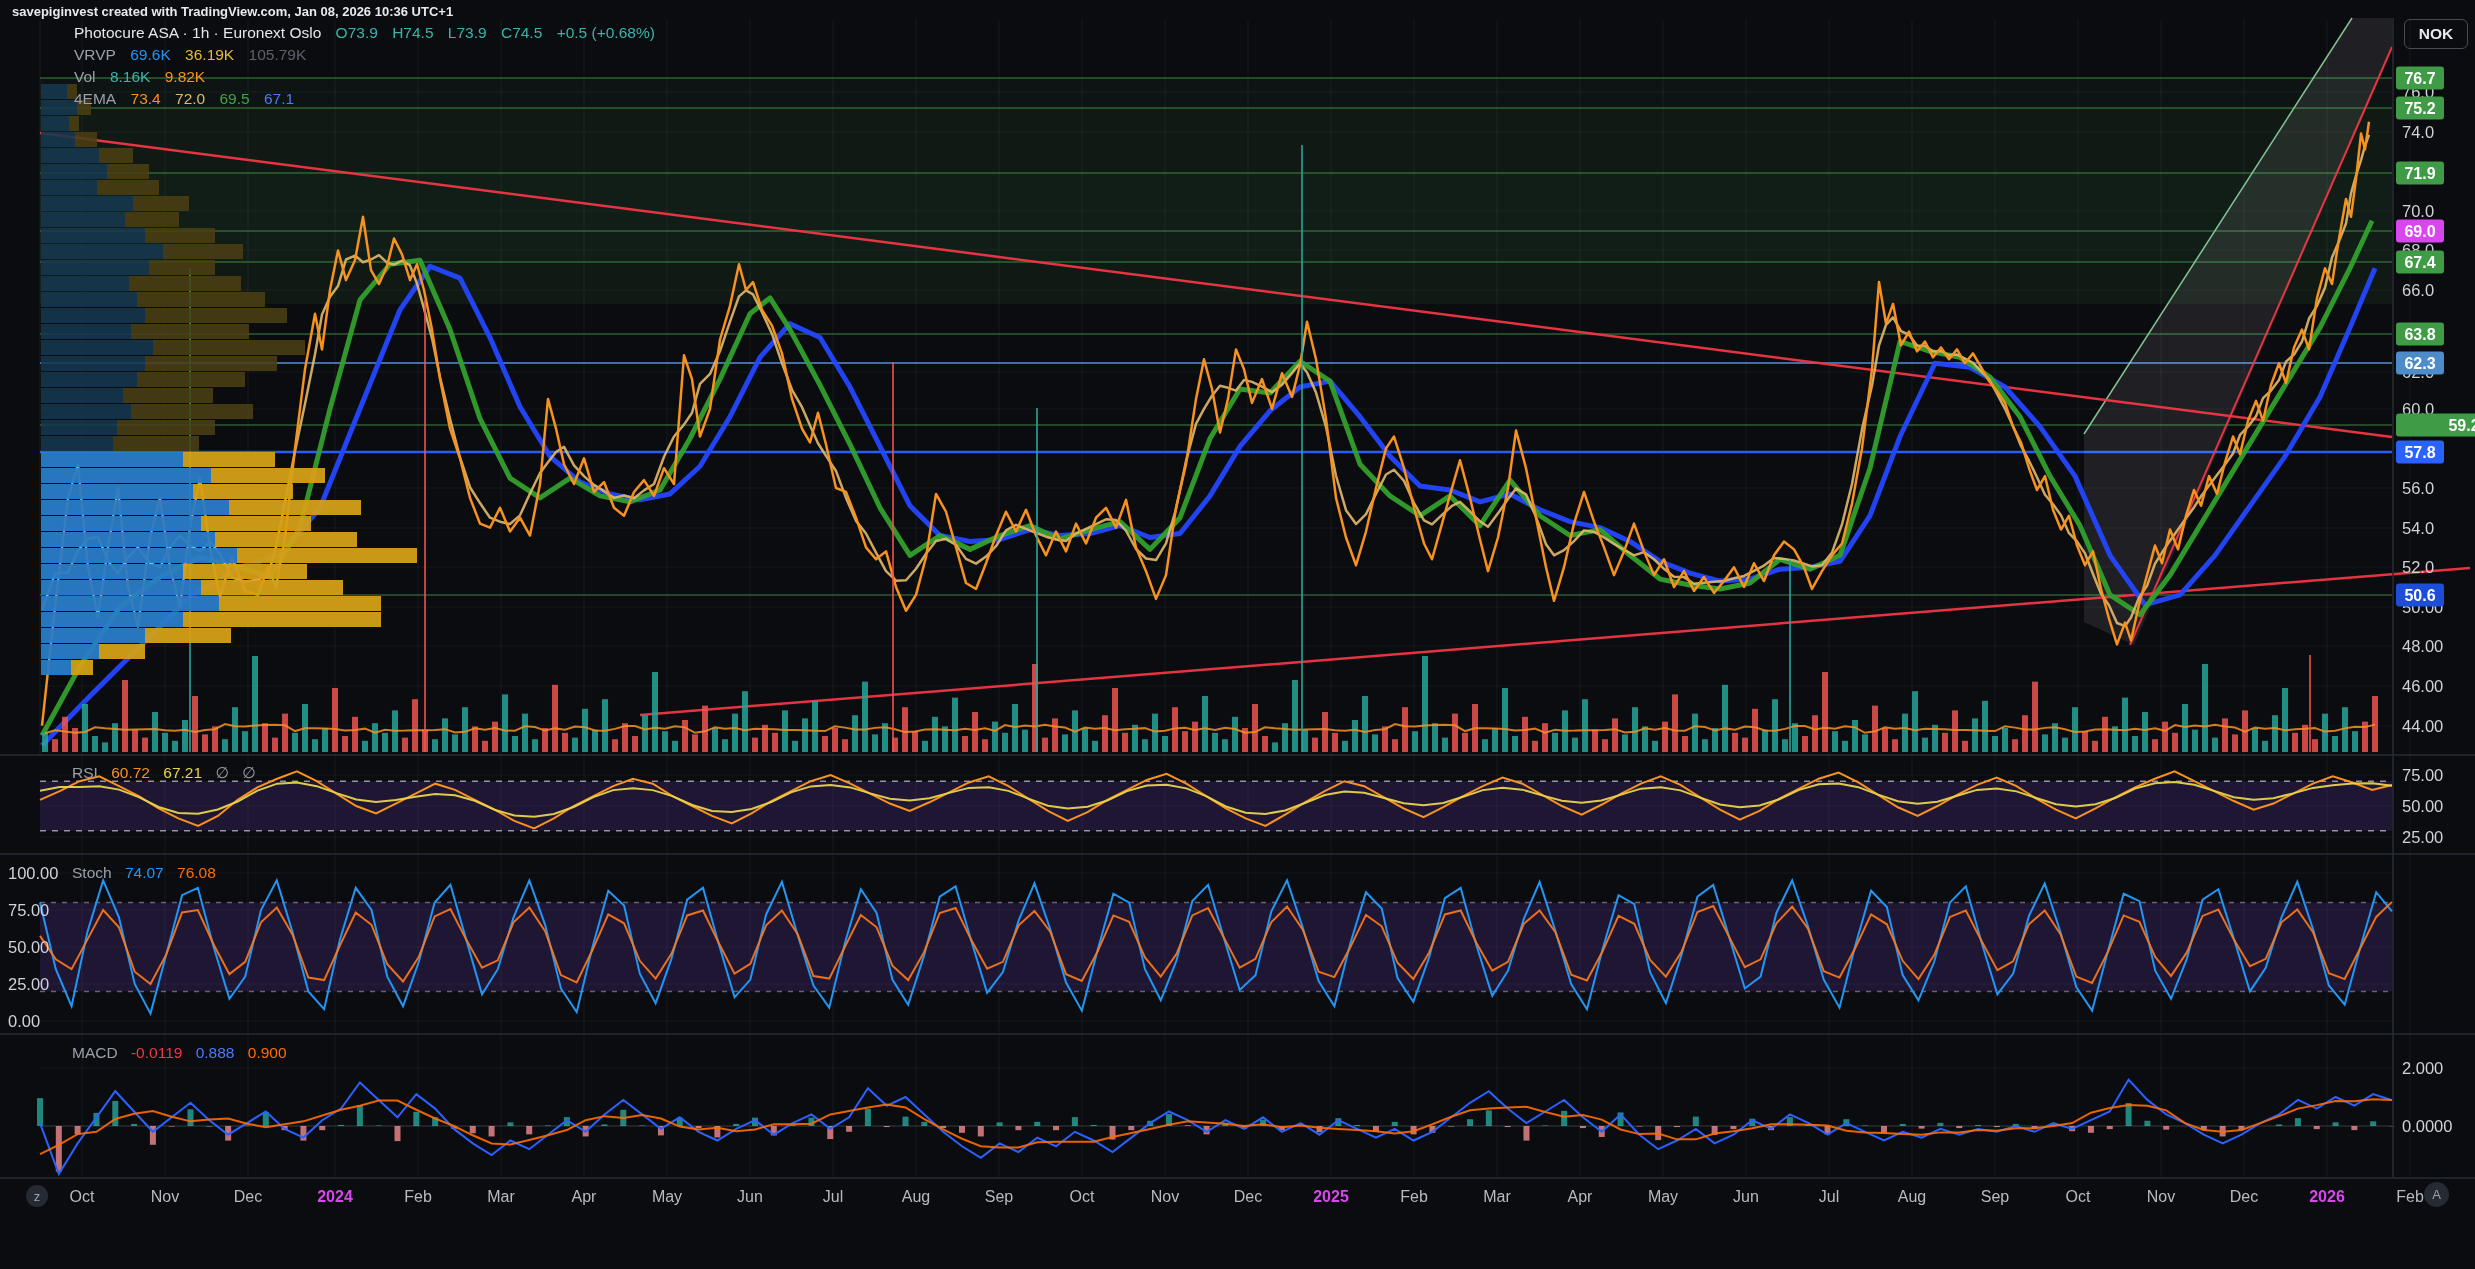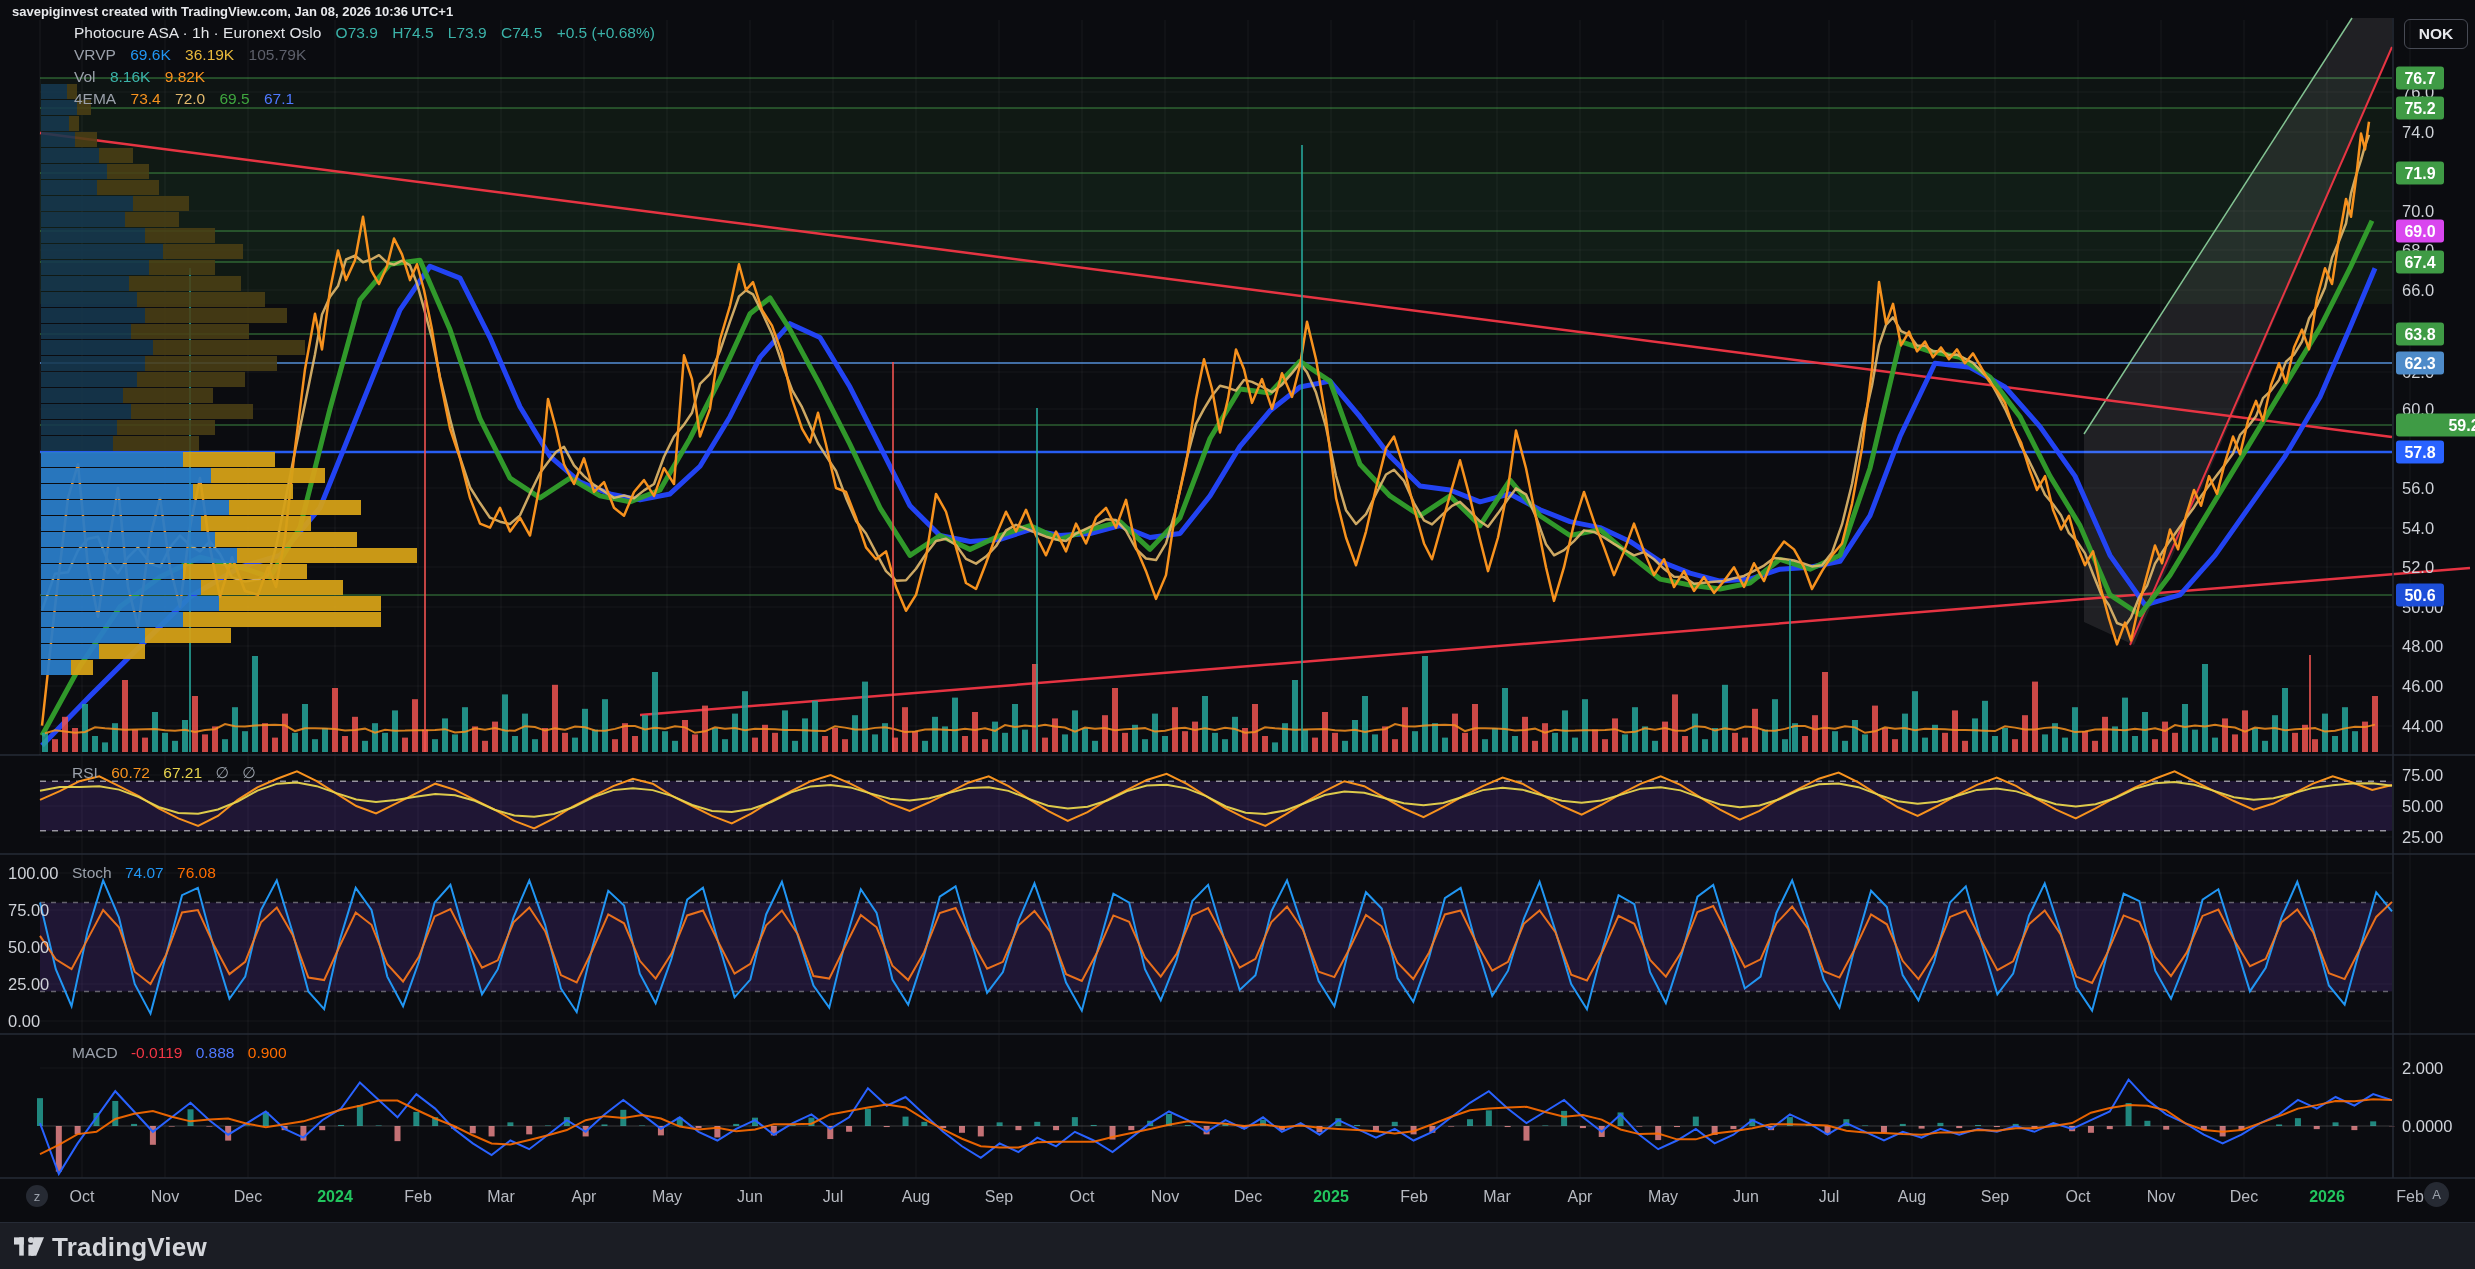--- a/index.html
+++ b/index.html
@@ -18,21 +18,21 @@
   .dblue{color:#4f79ff;} .yellow{color:#e8d44d;} .red{color:#f23645;} .vorange{color:#ff6d00;}
   .pane-label{font-size:15.5px;white-space:nowrap;}
   .pane-label span{margin-right:9px;}
   .axis-tick{position:absolute;left:2402px;transform:translateY(-50%);font-size:16.5px;color:#cfd2d8;white-space:nowrap;}
   .left-tick{position:absolute;left:8px;transform:translateY(-50%);font-size:16.5px;color:#cfd2d8;}
   .badge{position:absolute;left:2396px;width:48px;height:23px;border-radius:3px;transform:translateY(-50%);
          display:flex;align-items:center;justify-content:center;font-size:16px;font-weight:bold;color:#fff;}
   .nok-btn{left:2404px;top:19px;width:62px;height:28px;border:1.5px solid #474a54;border-radius:6px;
            display:flex;align-items:center;justify-content:center;font-size:15.5px;font-weight:bold;color:#e8e9ec;}
   .month{position:absolute;top:1191px;transform:translateX(-50%);font-size:16px;color:#b7bac1;white-space:nowrap;}
-  .month.year{font-weight:bold;color:#22c55e;}
+  .month.year{font-weight:bold;color:#d946ef;}
   .round-btn{position:absolute;border-radius:50%;background:#262a33;color:#9aa0aa;
              display:flex;align-items:center;justify-content:center;font-size:13px;}
   .footer{left:0;top:1222px;width:2475px;height:47px;background:#1b1d24;border-top:1px solid #262b36;}
   .brand{position:absolute;left:52px;top:9px;font-size:26px;font-weight:bold;color:#d4d6db;letter-spacing:.2px;}
   .tv-glyph{position:absolute;left:14px;top:10px;}
 </style>
 </head>
 <body>
 
 <div class="app">
@@ -695,25 +695,13 @@
       <div class="month" style="left: 1829px; top: 8px;">Jul</div>
       <div class="month" style="left: 1912px; top: 8px;">Aug</div>
       <div class="month" style="left: 1995px; top: 8px;">Sep</div>
       <div class="month" style="left: 2078px; top: 8px;">Oct</div>
       <div class="month" style="left: 2161px; top: 8px;">Nov</div>
       <div class="month" style="left: 2244px; top: 8px;">Dec</div>
       <div class="month year" style="left: 2327px; top: 8px;">2026</div>
       <div class="month" style="left: 2410px; top: 8px;">Feb</div>
     </div>
 
-  <div class="abs footer">
-    <span class="tv-glyph">
-      <svg width="30" height="27" viewBox="0 0 46 40">
-        <rect x="0" y="6" width="15" height="11" fill="#d4d6db"></rect>
-        <rect x="8" y="6" width="7" height="28" fill="#d4d6db"></rect>
-        <circle cx="26" cy="10" r="4.5" fill="#d4d6db"></circle>
-        <polygon points="22,17 37,17 30,34 22,34" fill="#d4d6db"></polygon>
-        <polygon points="30,6 46,6 34,34 26,34" fill="#d4d6db"></polygon>
-      </svg>
-    </span>
-    <span class="brand">TradingView</span>
-  </div>
 </div>
 
 </body></html>

